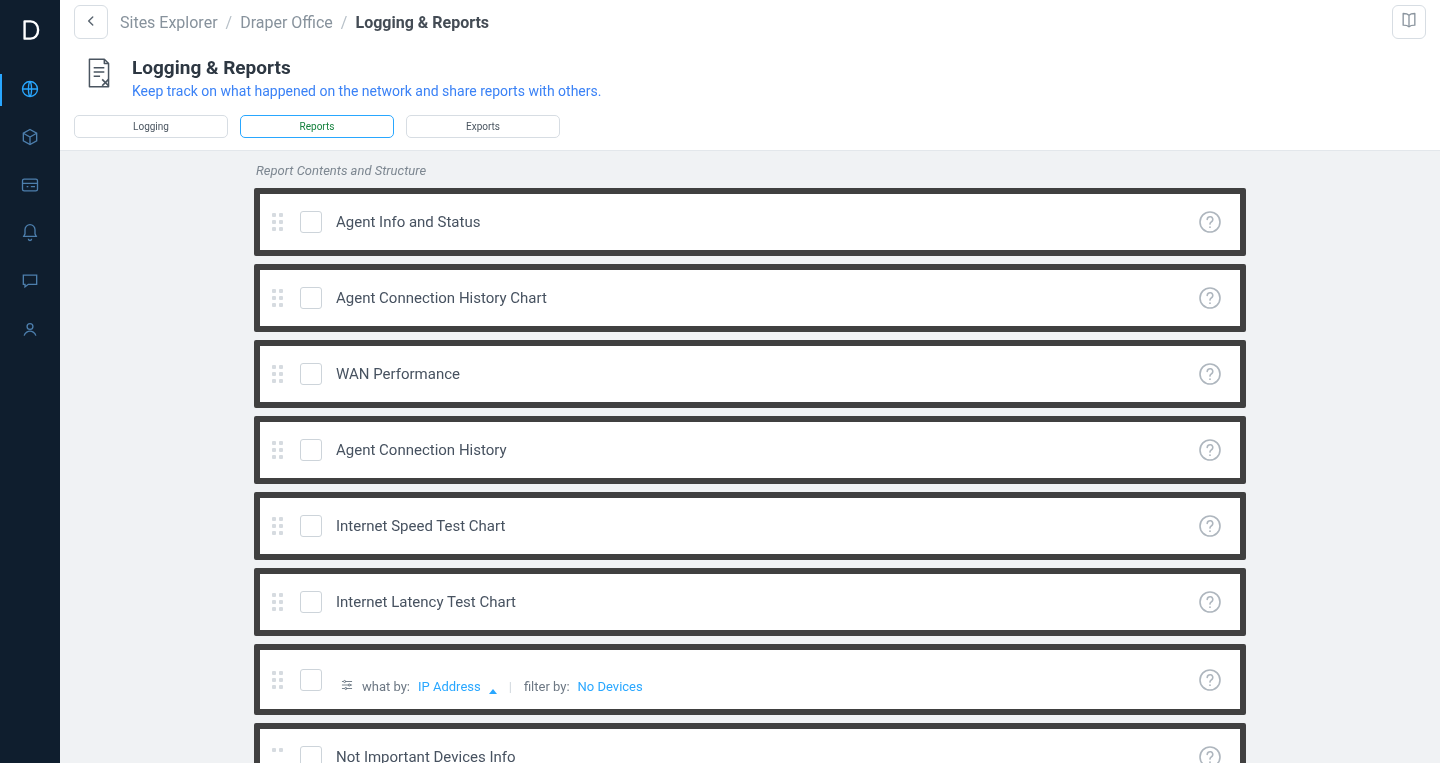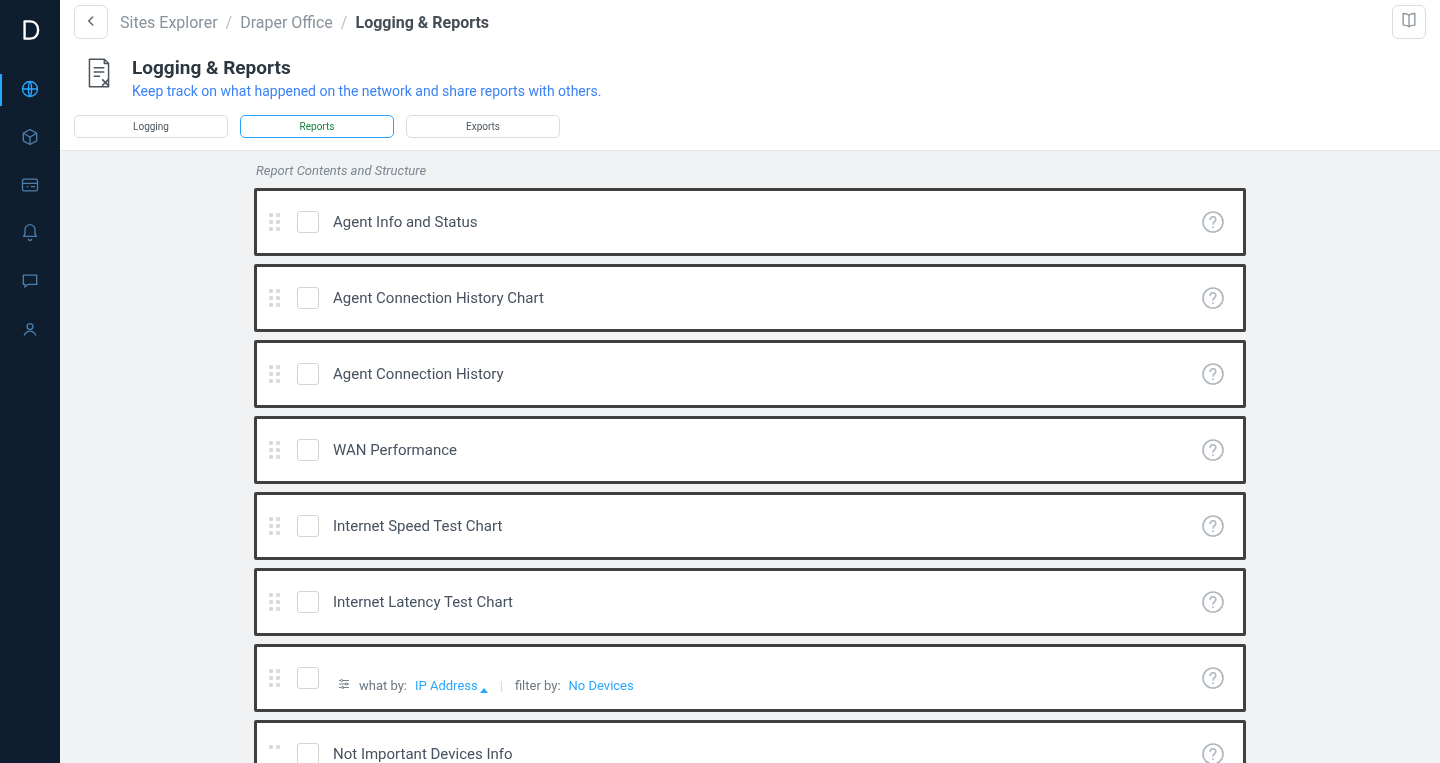--- a/index.html
+++ b/index.html
@@ -96,41 +96,41 @@
     scrollbar-color:#c3c9cf #f0f2f4;
   }
   .content-scroll::-webkit-scrollbar{width:10px;}
   .content-scroll::-webkit-scrollbar-thumb{background:#c3c9cf;border-radius:5px;}
   .report-wrap{ max-width:992px; margin:0 auto; padding:12px 0 0 0;}
   .section-label{
     font-size:13px; font-style:italic; color:#7d8791;
     padding:0 0 10px 2px;
   }
   .card{
-    background:#fff; border:3px solid #404040; border-radius:2px;
+    background:#fff; border:6px solid #404040; border-radius:2px;
     margin-bottom:8px;
     display:flex; align-items:center;
     min-height:68px;
     padding:14px 18px 14px 12px;
   }
   .drag-handle{
     width:14px; display:grid; grid-template-columns:repeat(2,4px); grid-template-rows:repeat(3,4px);
     gap:3px; margin-right:14px; cursor:grab; flex-shrink:0;
   }
   .drag-handle span{ width:4px;height:4px;background:#d6dbe0;border-radius:1px;}
   .chk{
     width:22px;height:22px;border:1px solid #cdd4da;border-radius:3px;background:#fff;
     margin-right:14px; cursor:pointer; flex-shrink:0;
   }
   .card-body{ flex:1 1 auto; min-width:0;}
   .card-title{ font-size:15px; color:#475260; }
   .card-sub{ display:flex; align-items:center; gap:8px; margin-top:14px; font-size:13px; color:#6d7884; padding-left:4px;}
   .card-sub svg{width:14px;height:14px;color:#6d7884;}
   .pipe{ color:#cfd6dc; padding:0 4px;}
-  .link-blue{ color:#29a7ff; cursor:pointer; display:inline-flex; align-items:flex-end; gap:0;}
+  .link-blue{ color:#29a7ff; cursor:pointer; display:inline-flex; align-items:flex-end; gap:6px;}
   .caret-up{width:0;height:0;border-left:4px solid transparent;border-right:4px solid transparent;border-bottom:5px solid #29a7ff; display:inline-block; margin-left:2px;}
   .help-icon{
     width:24px;height:24px;flex-shrink:0;color:#aeb6be;cursor:pointer;
   }
   .help-icon svg{width:24px;height:24px;}
 </style>
 </head>
 <body>
 
 <div class="app">
@@ -271,40 +271,40 @@
               <div class="drag-handle">
                 <span></span>
                 <span></span>
                 <span></span>
                 <span></span>
                 <span></span>
                 <span></span>
               </div>
               <div class="chk"></div>
               <div class="card-body">
+                <div class="card-title">WAN Performance</div>
+              </div>
+              <div class="help-icon"><svg viewBox="0 0 24 24" fill="none" stroke="currentColor" stroke-width="1.6">
+                  <circle cx="12" cy="12" r="10"></circle>
+                  <path d="M9.2 9.5a2.8 2.8 0 115.1 1.6c-.8 1-2.3 1.4-2.3 3" stroke-linecap="round"></path>
+                  <circle cx="12" cy="17.2" r="0.9" fill="currentColor" stroke="none"></circle>
+                </svg></div>
+            </div>
+            <div class="card">
+              <div class="drag-handle">
+                <span></span>
+                <span></span>
+                <span></span>
+                <span></span>
+                <span></span>
+                <span></span>
+              </div>
+              <div class="chk"></div>
+              <div class="card-body">
                 <div class="card-title">Agent Connection History</div>
-              </div>
-              <div class="help-icon"><svg viewBox="0 0 24 24" fill="none" stroke="currentColor" stroke-width="1.6">
-                  <circle cx="12" cy="12" r="10"></circle>
-                  <path d="M9.2 9.5a2.8 2.8 0 115.1 1.6c-.8 1-2.3 1.4-2.3 3" stroke-linecap="round"></path>
-                  <circle cx="12" cy="17.2" r="0.9" fill="currentColor" stroke="none"></circle>
-                </svg></div>
-            </div>
-            <div class="card">
-              <div class="drag-handle">
-                <span></span>
-                <span></span>
-                <span></span>
-                <span></span>
-                <span></span>
-                <span></span>
-              </div>
-              <div class="chk"></div>
-              <div class="card-body">
-                <div class="card-title">WAN Performance</div>
               </div>
               <div class="help-icon"><svg viewBox="0 0 24 24" fill="none" stroke="currentColor" stroke-width="1.6">
                   <circle cx="12" cy="12" r="10"></circle>
                   <path d="M9.2 9.5a2.8 2.8 0 115.1 1.6c-.8 1-2.3 1.4-2.3 3" stroke-linecap="round"></path>
                   <circle cx="12" cy="17.2" r="0.9" fill="currentColor" stroke="none"></circle>
                 </svg></div>
             </div>
             <div class="card">
               <div class="drag-handle">
                 <span></span>

